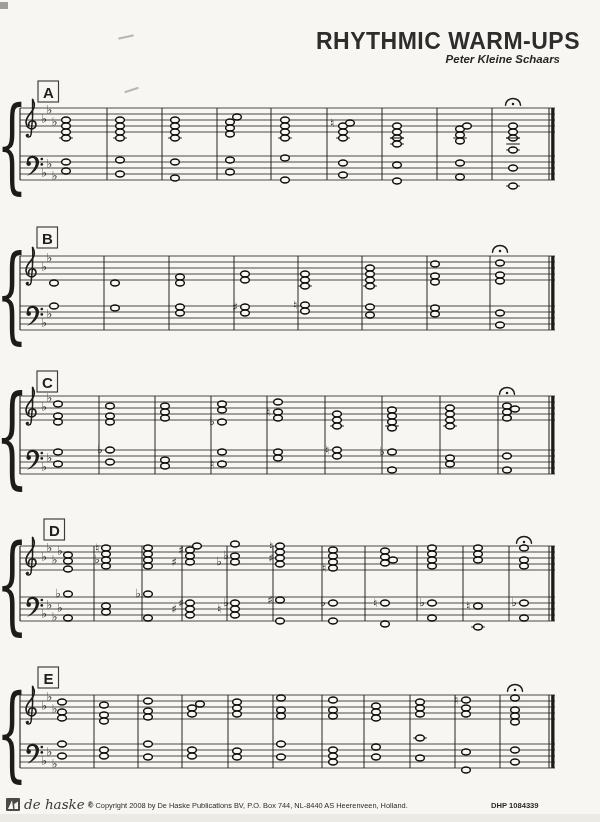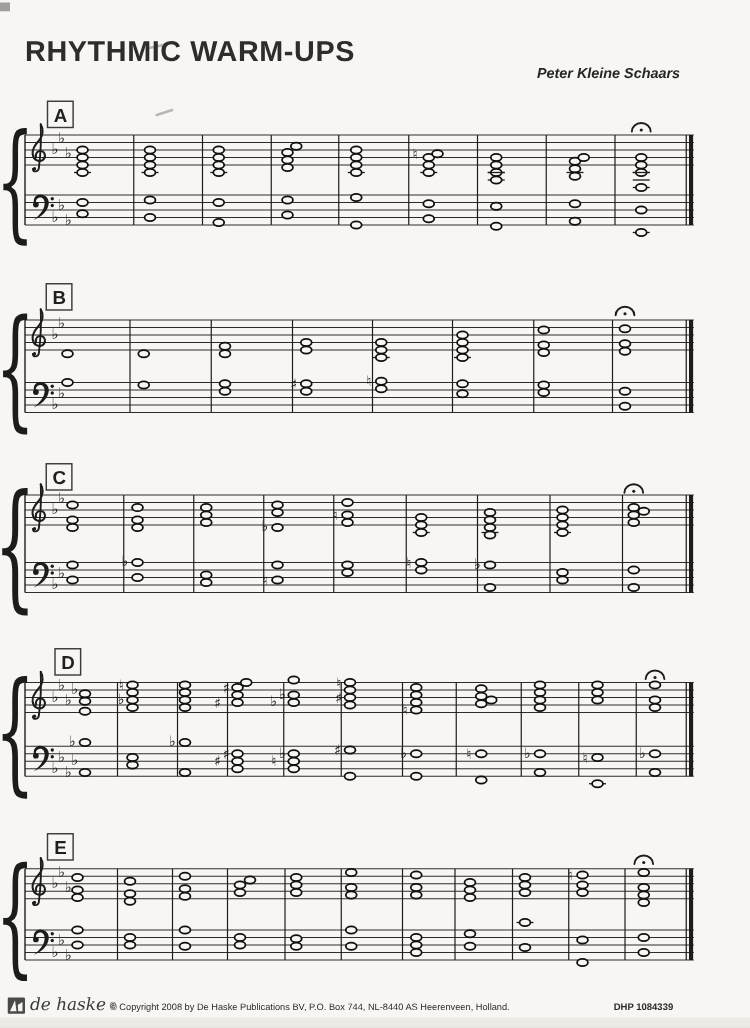--- a/index.html
+++ b/index.html
@@ -1,21 +1,21 @@
 <!DOCTYPE html>
 <html><head>
 <meta charset="utf-8">
 <style>
   html,body{margin:0;padding:0;background:#d8d6d2;}
   .page{position:relative;width:600px;height:822px;margin:0 auto;background:#f7f6f3;overflow:hidden;
         font-family:"Liberation Sans",sans-serif;}
   #score{position:absolute;left:0;top:0;width:600px;height:822px;}
-  .title{position:absolute;left:20px;top:28px;width:560px;text-align:left;
+  .title{position:absolute;left:20px;top:28px;width:560px;text-align:right;
          font-weight:bold;font-size:23px;letter-spacing:.5px;color:#2e2d2c;}
-  .composer{position:absolute;right:56px;top:53px;font-style:italic;font-weight:bold;
+  .composer{position:absolute;right:40px;top:53px;font-style:italic;font-weight:bold;
             font-size:11.5px;color:#262626;}
   .footer-logo{position:absolute;left:6px;top:796px;display:flex;align-items:center;gap:3px;}
   .logo-text{font-family:"DejaVu Serif",serif;font-style:italic;font-size:13.5px;color:#3a3a3a;}
   .logo-reg{font-size:7px;vertical-align:super;color:#3a3a3a;}
   .footer-copy{position:absolute;left:88px;top:801px;font-size:7.4px;font-weight:normal;color:#2a2a2a;}
   .footer-cat{position:absolute;left:447px;top:801px;font-size:7.6px;font-weight:bold;color:#2a2a2a;margin-left:44px;}
   .mark-sq{position:absolute;left:0;top:2px;width:8px;height:7px;background:#8f8e8c;opacity:.85;}
   .dash1{position:absolute;left:118px;top:36px;width:16px;height:2px;background:#9a9a9a;
          transform:rotate(-12deg);opacity:.7;border-radius:2px;}
   .dash2{position:absolute;left:124px;top:89px;width:15px;height:1.6px;background:#a8a8a8;

